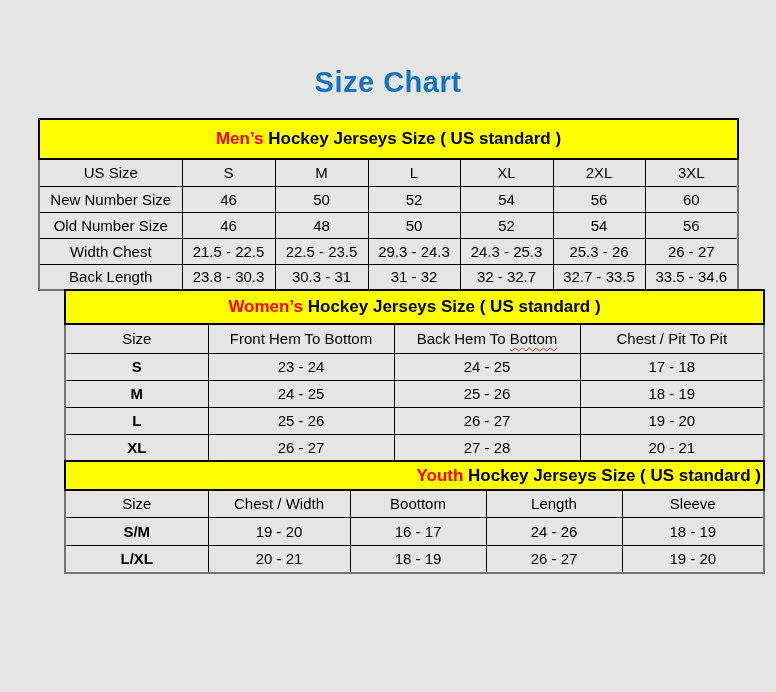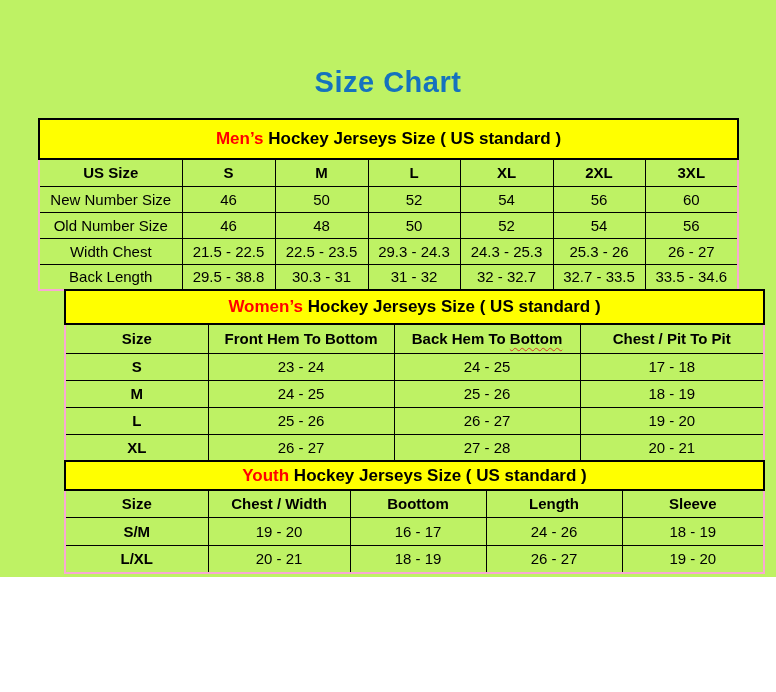--- a/index.html
+++ b/index.html
@@ -1,44 +1,44 @@
 <!DOCTYPE html>
 <html><head>
 <meta charset="utf-8">
 <style>
   * { box-sizing: border-box; }
   html, body { margin: 0; padding: 0; }
   body {
     width: 776px; height: 692px; background: #ffffff;
     font-family: "Liberation Sans", sans-serif; color: #000;
   }
-  .page { position: relative; width: 776px; height: 577px; overflow: hidden; background: #bef264; }
+  .page { position: relative; width: 776px; height: 692px; overflow: hidden; background: #e5e5e5; }
   .page-title {
     position: absolute; top: 66px; left: 0; width: 100%;
     text-align: center; font-size: 29px; font-weight: bold;
     color: #1572BE; letter-spacing: 0.5px;
   }
   .chart { position: absolute; top: 118px; left: 38px; width: 699px; }
   table {
     border-collapse: collapse; table-layout: fixed; width: 699px;
-    border: 2px solid #f9a8d4;
+    border: 2px solid #737373;
   }
   .t-womens, .t-youth { margin-top: -2px; margin-left: 26px; }
   td {
     border: 1px solid #000; text-align: center; vertical-align: middle;
     font-size: 15px; padding: 0 2px; overflow: hidden; white-space: nowrap;
   }
   tr.band td {
     background: #FFFF00; border: 2px solid #000;
     font-size: 17px; font-weight: bold;
   }
   .t-mens   tr.band td { height: 40px; }
   .t-womens tr.band td { height: 34px; }
-  .t-youth  tr.band td { height: 29px; }
-  tr.head td { font-weight: bold; }
+  .t-youth  tr.band td { height: 29px; text-align: right; }
+  tr.head td { font-weight: normal; }
   .t-mens   tr.head td { height: 27px; }
   .t-mens   tr.row  td { height: 26px; }
   .t-womens tr.head td { height: 29px; }
   .t-womens tr.row  td { height: 27px; }
   .t-youth  tr.head td { height: 27px; }
   .t-youth  tr.row  td { height: 28px; }
   .hl { color: #FF0000; }
   td.b { font-weight: bold; }
   .wavy {
     text-decoration-line: underline;
@@ -102,21 +102,21 @@
         <td>Width Chest</td>
         <td>21.5 - 22.5</td>
         <td>22.5 - 23.5</td>
         <td>29.3 - 24.3</td>
         <td>24.3 - 25.3</td>
         <td>25.3 - 26</td>
         <td>26 - 27</td>
       </tr>
       <tr class="row">
         <td>Back Length</td>
-        <td>29.5 - 38.8</td>
+        <td>23.8 - 30.3</td>
         <td>30.3 - 31</td>
         <td>31 - 32</td>
         <td>32 - 32.7</td>
         <td>32.7 - 33.5</td>
         <td>33.5 - 34.6</td>
       </tr>
     </tbody>
       </table>
 
     <table class="t-womens">

